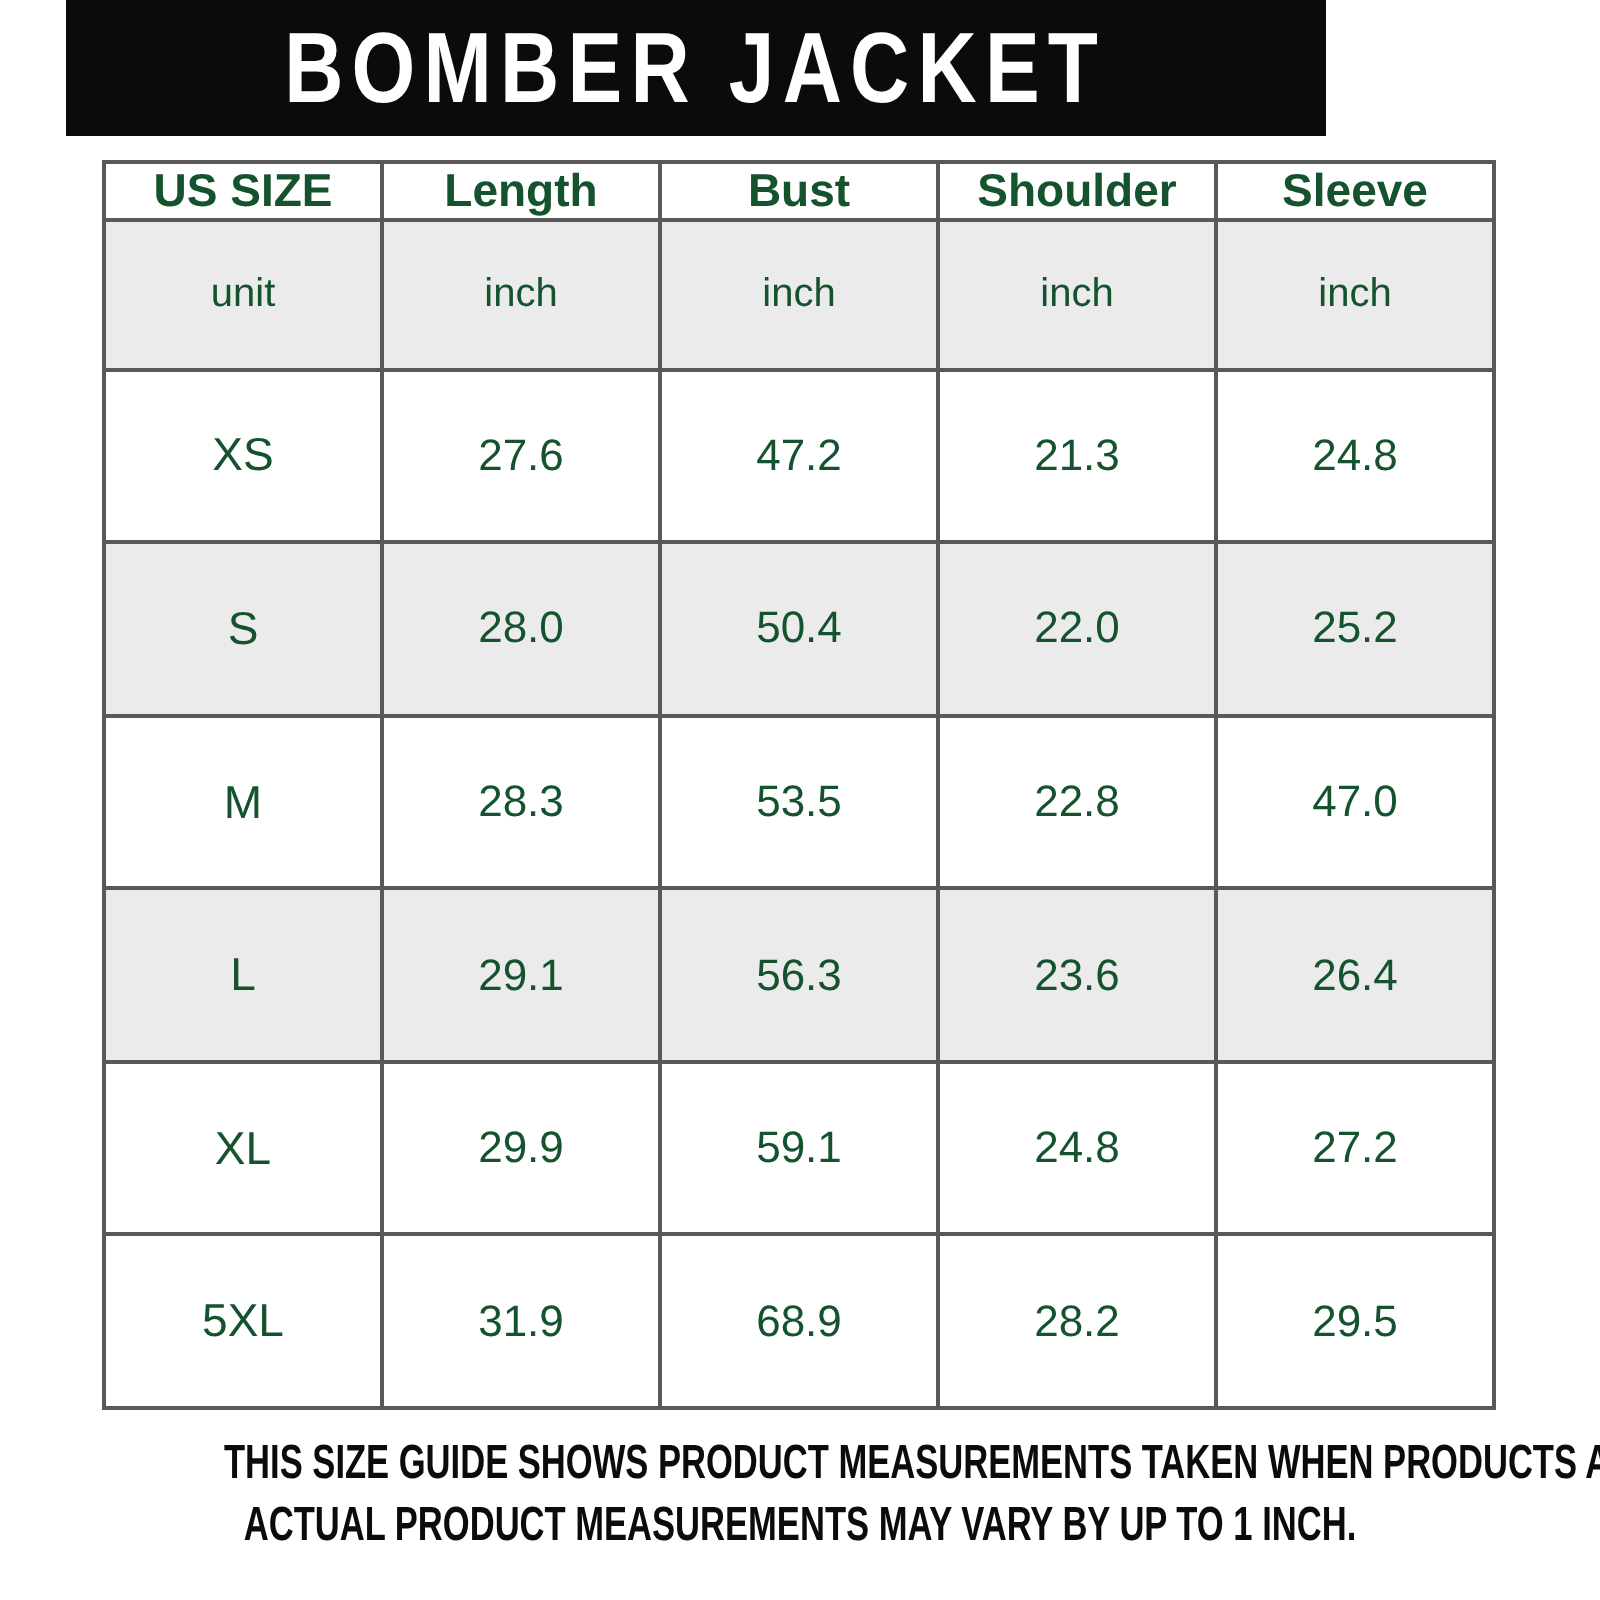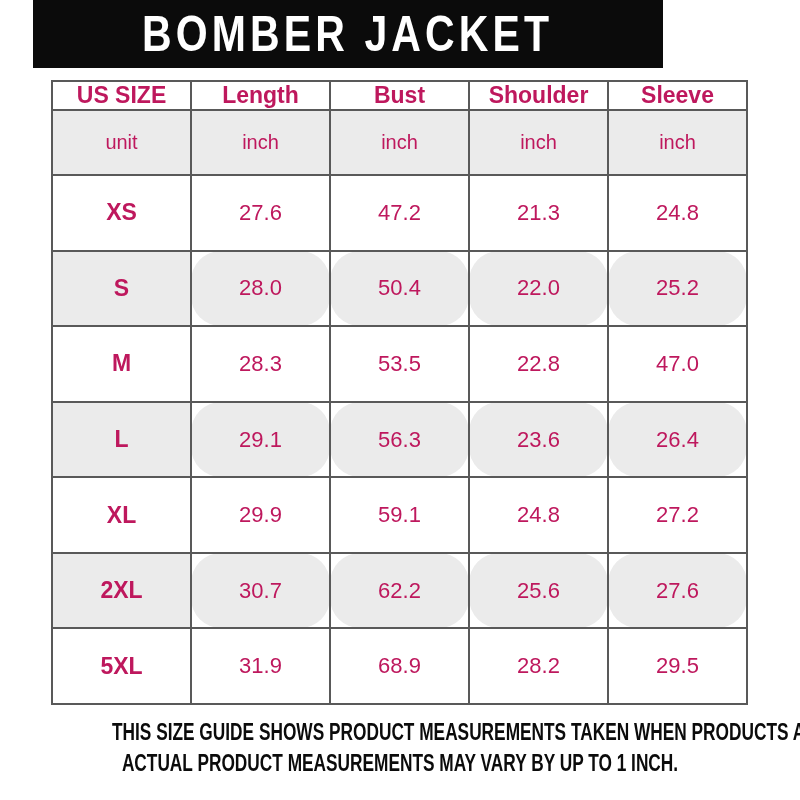--- a/index.html
+++ b/index.html
@@ -44,34 +44,33 @@
     height: 625px;
     border-collapse: collapse;
     table-layout: fixed;
   }
   .size-table th,
   .size-table td {
     border: 2px solid #595959;
     text-align: center;
     vertical-align: middle;
     padding: 0;
-    color: #be185d;
+    color: #14532d;
   }
   .size-table th {
     font-size: 23px;
     font-weight: bold;
   }
   .size-table td.size-cell {
     font-size: 23px;
-    font-weight: bold;
+    font-weight: normal;
   }
   .size-table td.value-cell {
     font-size: 22px;
     font-weight: normal;
-    border-radius: 30px;
   }
   .size-table tr.unit-row td {
     font-size: 20px;
     font-weight: normal;
   }
   .size-table tr.alt {
     background: #ebebeb;
   }
 
   
@@ -152,27 +151,20 @@
       <td class="value-cell">23.6</td>
       <td class="value-cell">26.4</td>
     </tr>
     <tr>
       <td class="size-cell">XL</td>
       <td class="value-cell">29.9</td>
       <td class="value-cell">59.1</td>
       <td class="value-cell">24.8</td>
       <td class="value-cell">27.2</td>
     </tr>
-    <tr class="alt">
-      <td class="size-cell">2XL</td>
-      <td class="value-cell">30.7</td>
-      <td class="value-cell">62.2</td>
-      <td class="value-cell">25.6</td>
-      <td class="value-cell">27.6</td>
-    </tr>
     <tr>
       <td class="size-cell">5XL</td>
       <td class="value-cell">31.9</td>
       <td class="value-cell">68.9</td>
       <td class="value-cell">28.2</td>
       <td class="value-cell">29.5</td>
     </tr>
   </tbody>
 </table>
 

